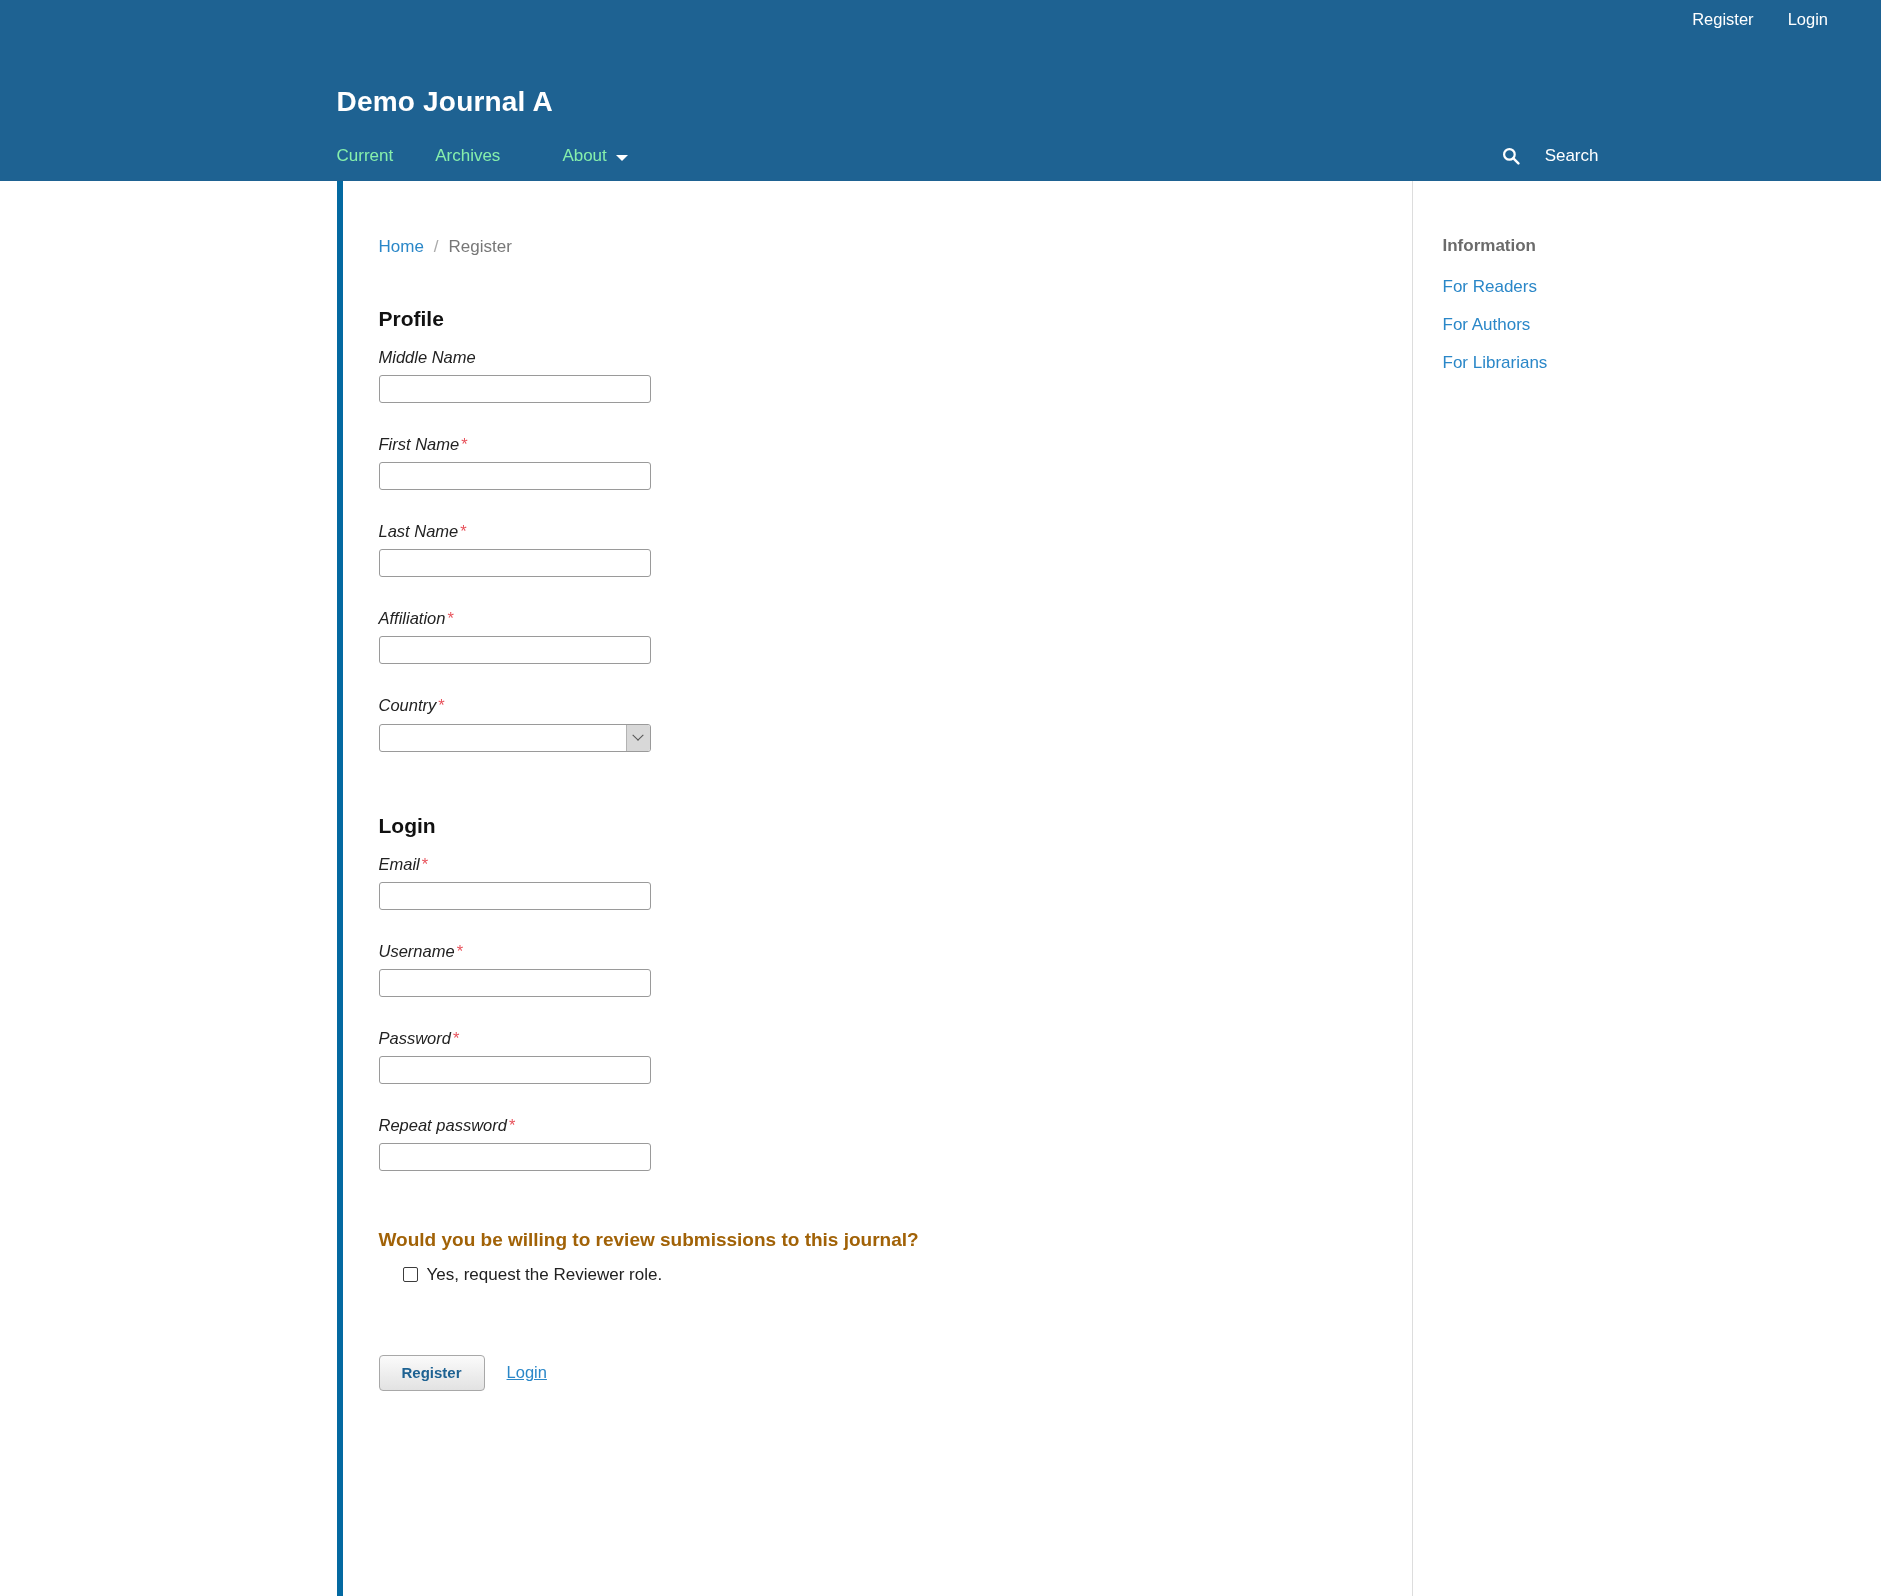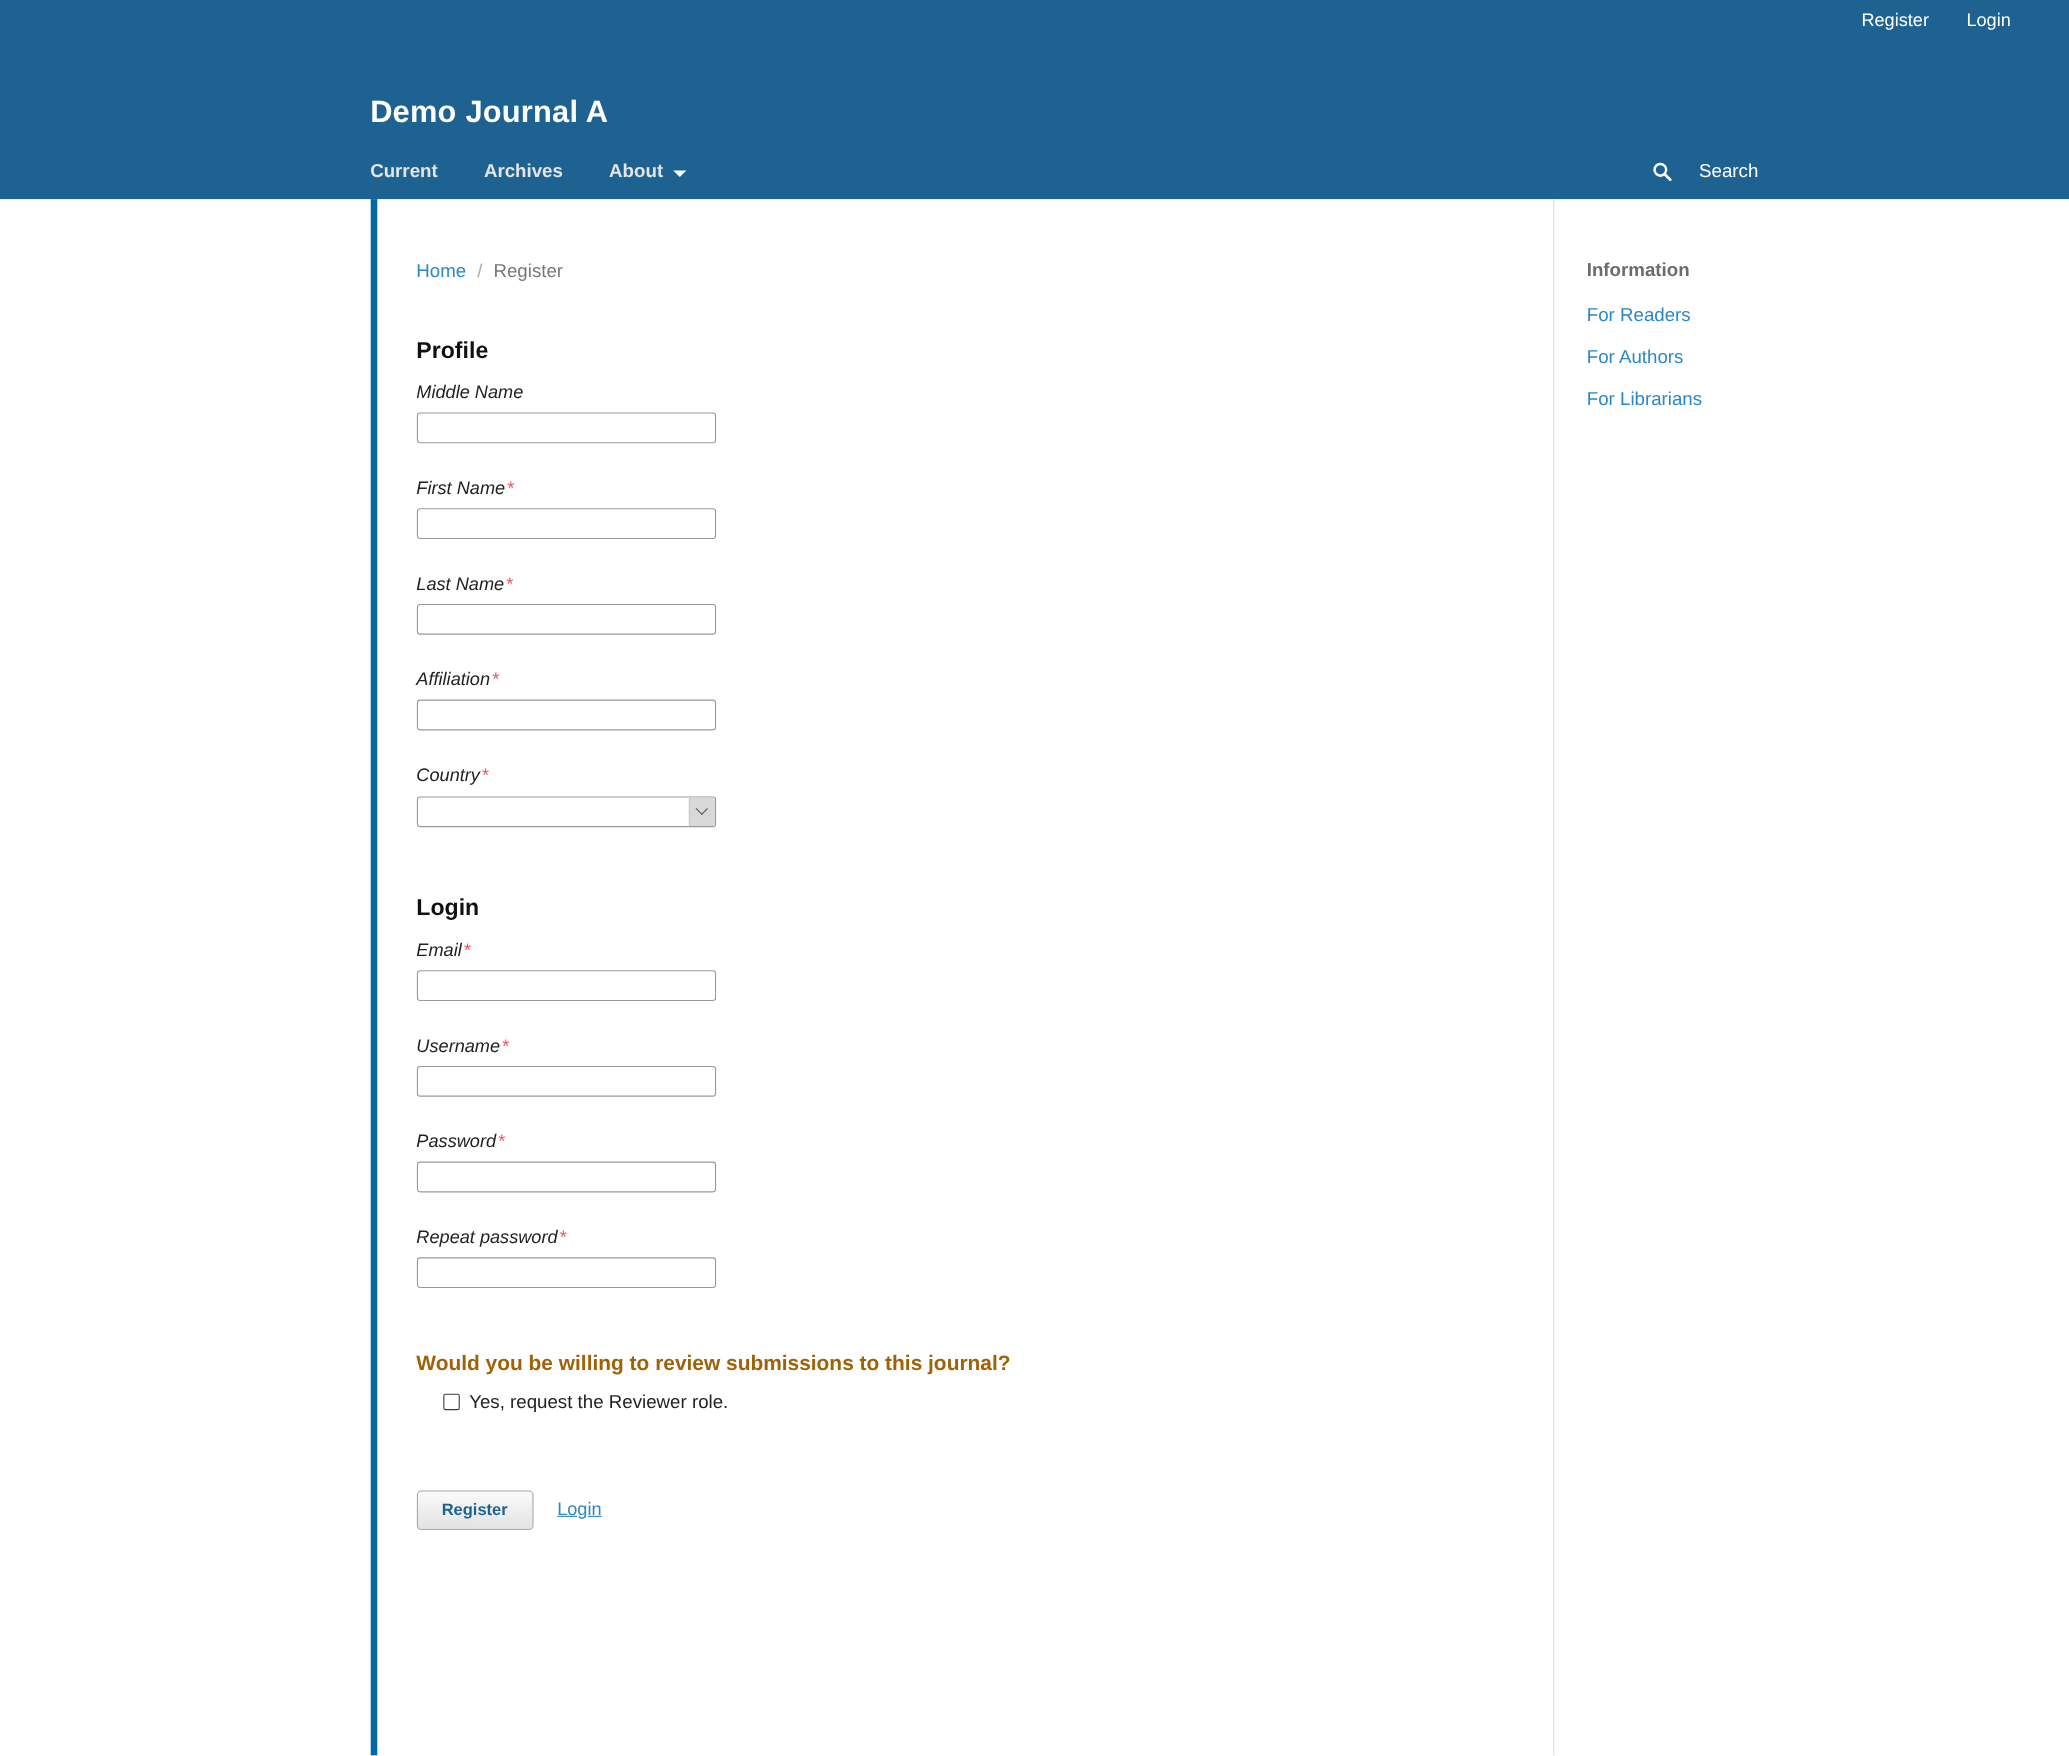--- a/index.html
+++ b/index.html
@@ -56,33 +56,32 @@
   }
   .main-nav {
     position: absolute;
     left: 216px;
     top: 143px;
     display: flex;
     align-items: center;
     gap: 0;
   }
   .main-nav a {
-    color: #e5e5e5;
+    color: #86efac;
     font-size: 17px;
     text-decoration: none;
     padding: 0 20px 0 0;
     margin-right: 22px;
     line-height: 26px;
     display: inline-flex;
     align-items: center;
     gap: 9px;
     white-space: nowrap;
-    font-weight: bold;
-  }
-  .main-nav a:last-child { margin-right: 0; }
+  }
+  .main-nav a:last-child { margin-right: 0; margin-left: 20px; }
   .caret {
     display: inline-block;
     width: 0; height: 0;
     border-left: 6px solid transparent;
     border-right: 6px solid transparent;
     border-top: 6px solid #ffffff;
     margin-top: 3px;
   }
   .search-nav {
     position: absolute;

